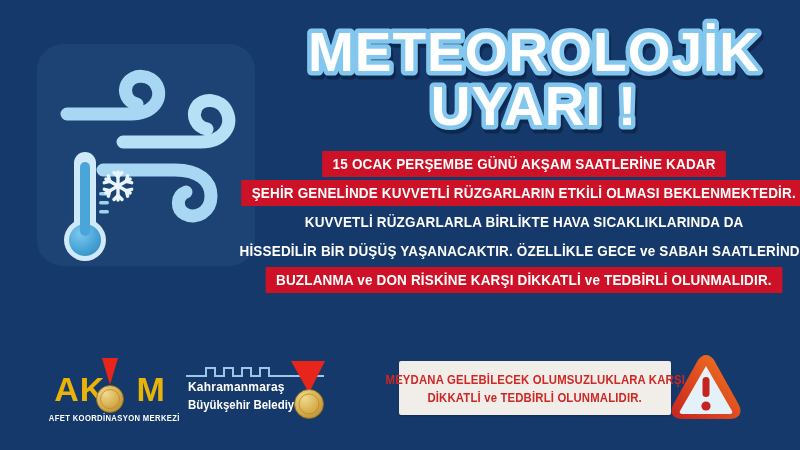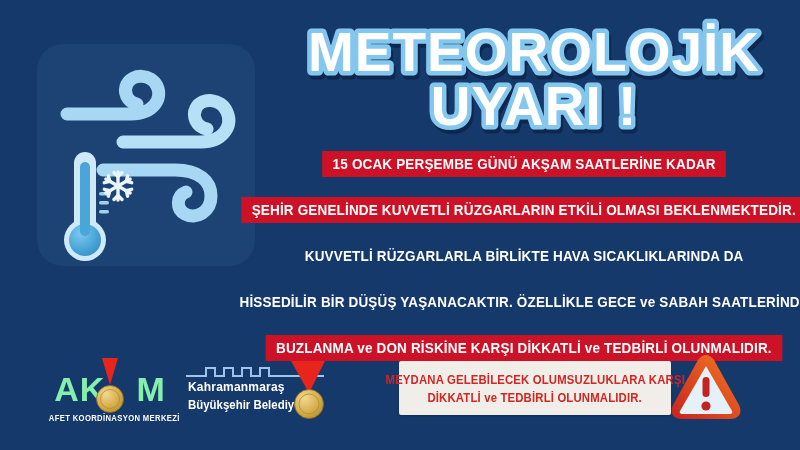--- a/index.html
+++ b/index.html
@@ -25,35 +25,35 @@
   .title-svg text{
     font-family:"Liberation Sans", sans-serif;
     font-weight:bold;font-size:55px;letter-spacing:1px;
     fill:#ffffff;stroke:#84c7ee;stroke-width:9;
     paint-order:stroke;stroke-linejoin:round;
   }
 
   
   .warnings{
     position:absolute;left:248px;top:151px;width:552px;
-    display:flex;flex-direction:column;align-items:center;gap:20px;
+    display:flex;flex-direction:column;align-items:center;gap:3px;
   }
   .wline{
     white-space:nowrap;color:#ffffff;font-weight:bold;
     font-size:15.5px;line-height:17px;letter-spacing:0.2px;
     padding:4px 12px 5px;transform:scaleX(0.87);transform-origin:center;
   }
   .wline.hl{background:#cd1126;}
 
   
   .akom{position:absolute;left:50px;top:356px;width:120px;height:68px;}
   .akom-letters{
     position:absolute;left:0;right:0;top:15px;
     display:flex;justify-content:center;align-items:flex-end;gap:31px;
-    color:#86efac;font-weight:bold;font-size:34px;line-height:37px;letter-spacing:1px;
+    color:#eab308;font-weight:bold;font-size:34px;line-height:37px;letter-spacing:1px;
   }
   .akom-medal{position:absolute;left:50%;top:2px;transform:translateX(-50%);width:32px;height:58px;}
   .akom-tagline{
     position:absolute;left:-8px;right:-8px;bottom:1px;text-align:center;
     color:#fff;font-size:8.5px;font-weight:bold;letter-spacing:0.4px;
     white-space:nowrap;transform:scaleX(0.9);
   }
 
   
   .muni{position:absolute;left:186px;top:360px;width:146px;height:60px;color:#fff;}

